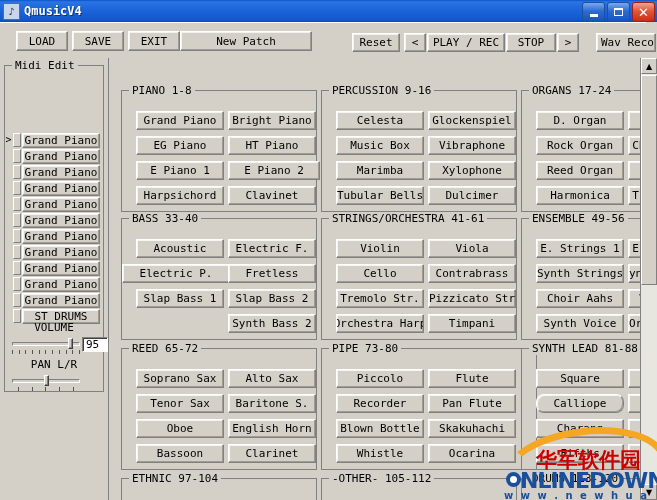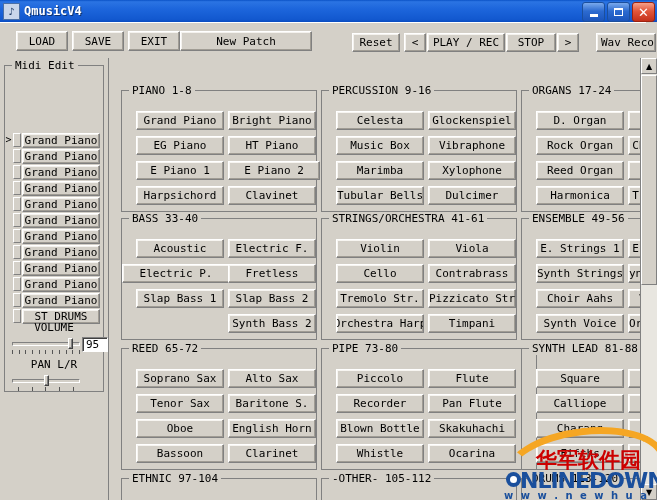--- a/index.html
+++ b/index.html
@@ -408,21 +408,21 @@
         <div class="ibtn" style="left: 106px; top: 45px; width: 88px;">Pan Flute</div>
         <div class="ibtn" style="left: 14px; top: 70px; width: 88px;">Blown Bottle</div>
         <div class="ibtn" style="left: 106px; top: 70px; width: 88px;">Skakuhachi</div>
         <div class="ibtn" style="left: 14px; top: 95px; width: 88px;">Whistle</div>
         <div class="ibtn" style="left: 106px; top: 95px; width: 88px;">Ocarina</div>
       </div>
       <div class="groupbox" style="left: 412px; top: 290px; width: 196px; height: 122px;">
         <span class="gb-label">SYNTH LEAD 81-88</span>
         <div class="ibtn" style="left: 14px; top: 20px; width: 88px;">Square</div>
         <div class="ibtn" style="left: 106px; top: 20px; width: 88px;">Sawtooth</div>
-        <div class="ibtn" style="left: 14px; top: 45px; width: 88px;">Calliope</div>
+        <div class="ibtn" style="left: 14px; top: 45px; width: 88px; border-radius: 8px;">Calliope</div>
         <div class="ibtn" style="left: 106px; top: 45px; width: 88px;">Chiff</div>
         <div class="ibtn" style="left: 14px; top: 70px; width: 88px;">Charang</div>
         <div class="ibtn" style="left: 106px; top: 70px; width: 88px;">Voice</div>
         <div class="ibtn" style="left: 14px; top: 95px; width: 88px;">Fifths</div>
         <div class="ibtn" style="left: 106px; top: 95px; width: 88px;">Bass+Lead</div>
       </div>
       <div class="groupbox" style="left: 12px; top: 420px; width: 196px; height: 122px;">
         <span class="gb-label">ETHNIC 97-104</span>
       </div>
       <div class="groupbox" style="left: 212px; top: 420px; width: 196px; height: 122px;">

